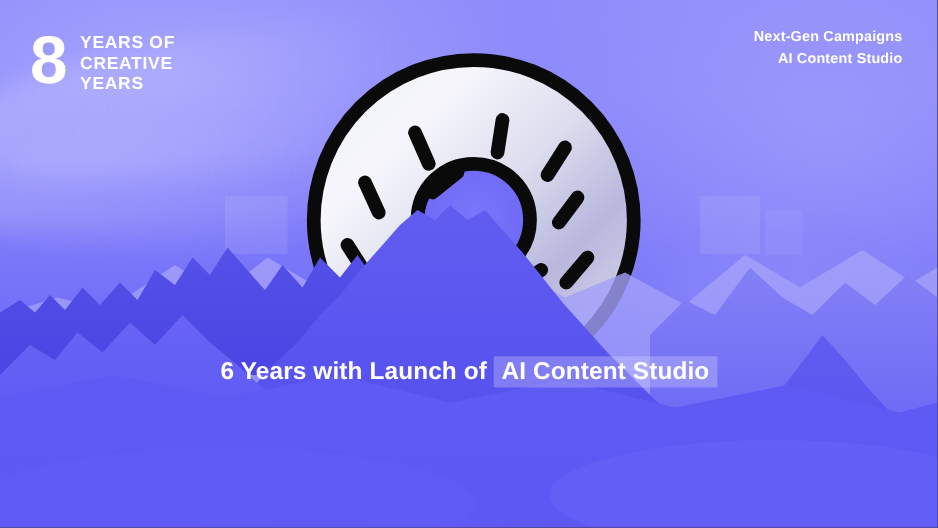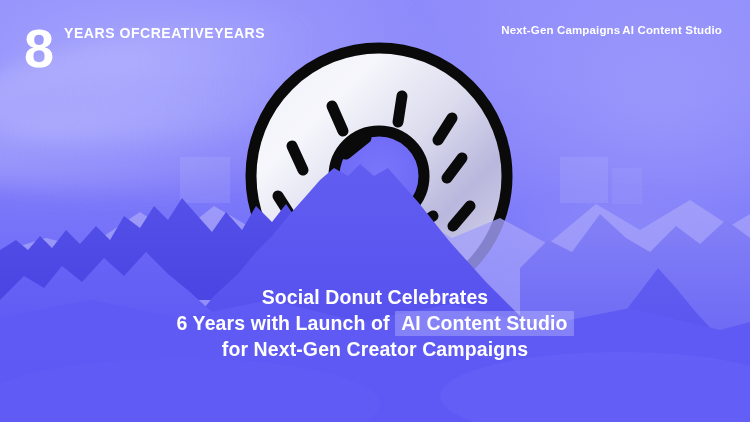--- a/index.html
+++ b/index.html
@@ -73,33 +73,33 @@
     display:flex;align-items:flex-start;gap:11px;
     color:#fff;
   }
   .badge-num{
     font-size:54px;line-height:54px;font-weight:700;
     letter-spacing:-1px;
     color:#ffffff;
     margin-top:1px;
   }
   .badge-lines{
-    display:flex;flex-direction:row;
+    display:flex;flex-direction:column;
     padding-top:5px;
   }
   .badge-line{
     font-size:14px;line-height:16.5px;font-weight:700;
     letter-spacing:.55px;color:#ffffff;
     white-space:nowrap;
   }
 
   
   .toplist{
     position:absolute;right:28px;top:23px;
-    display:flex;flex-direction:row;align-items:flex-end;
+    display:flex;flex-direction:column;align-items:flex-end;
     gap:2px;
   }
   .toplist-item{
     font-size:11.5px;line-height:15px;font-weight:700;
     color:#ffffff;letter-spacing:.15px;white-space:nowrap;
   }
 
   
   .headline{
     position:absolute;left:0;right:0;top:284px;
@@ -232,21 +232,19 @@
       <div class="badge-line">YEARS</div>
     </div>
   </div>
 
   <div class="toplist">
     <div class="toplist-item">Next-Gen Campaigns</div>
     <div class="toplist-item">AI Content Studio</div>
   </div>
 
   <div class="headline">
-    <div class="hl-line">Social Donut Celebrates</div>
     <div class="hl-line">
       <span>6 Years with Launch of</span>
       <span class="hl-mark">AI Content Studio</span>
     </div>
-    <div class="hl-line">for Next-Gen Creator Campaigns</div>
   </div>
 
 </div>
 
 </body></html>

